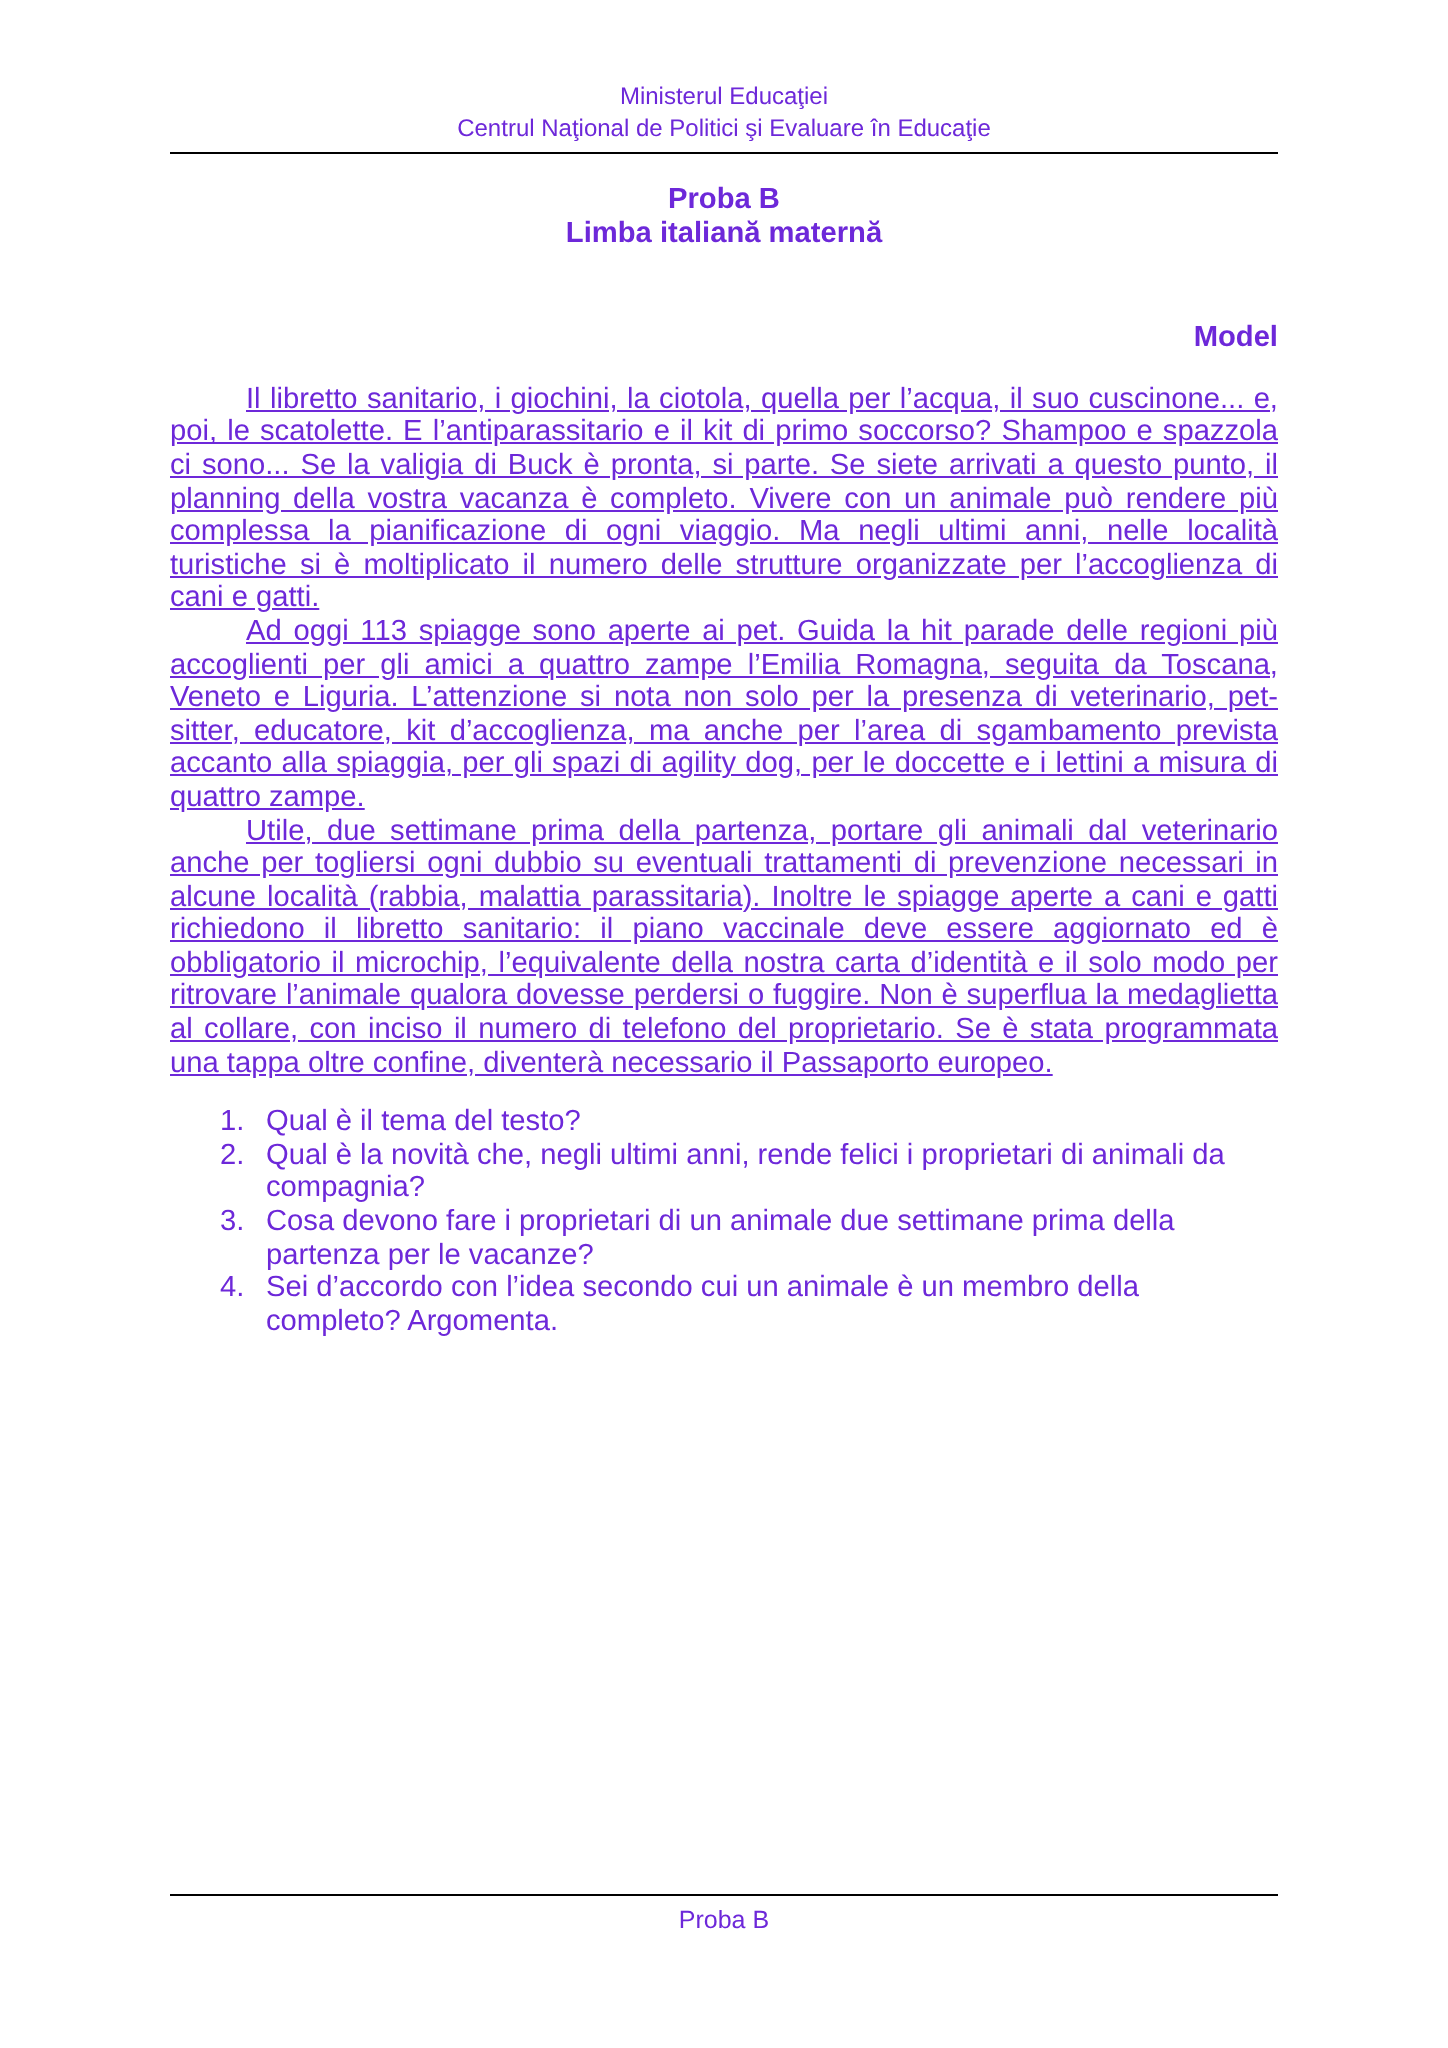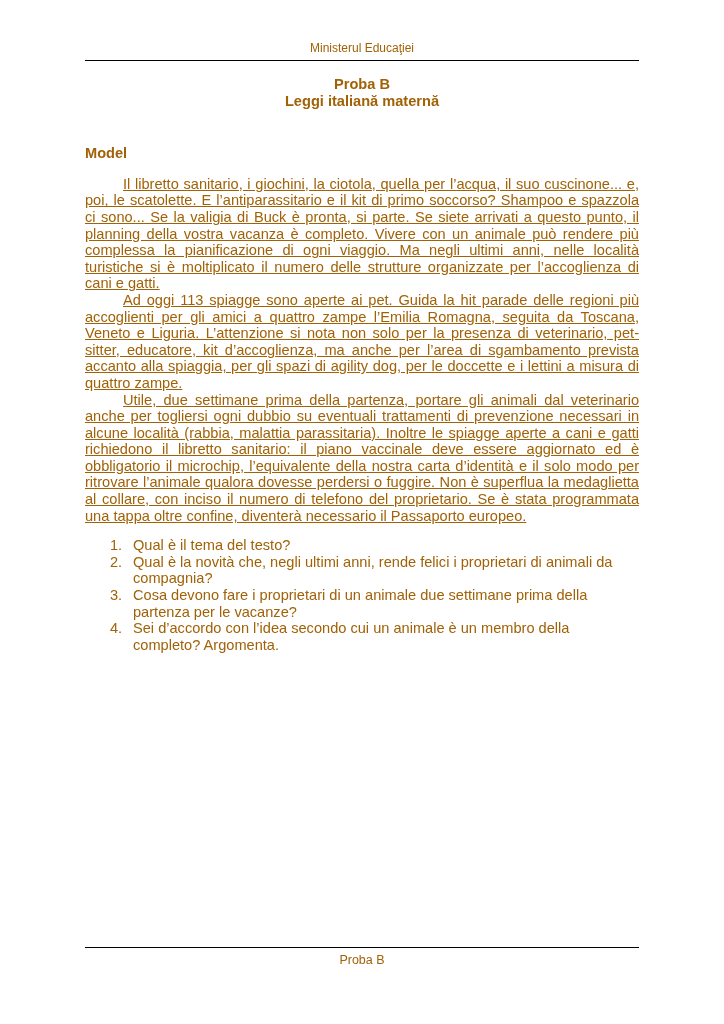--- a/index.html
+++ b/index.html
@@ -4,21 +4,21 @@
 <style>
   * { margin: 0; padding: 0; box-sizing: border-box; }
   html, body { background: #e8e8e8; }
   .page {
     width: 724px;
     height: 1024px;
     margin: 0 auto;
     background: #ffffff;
     position: relative;
     font-family: "Liberation Sans", sans-serif;
-    color: #a16207;
+    color: #6d28d9;
     overflow: hidden;
   }
   .doc-header {
     padding-top: 40px;
     text-align: center;
     font-size: 12px;
     line-height: 16px;
   }
   .hdr-rule {
     margin: 4px 85px 0 85px;
@@ -33,20 +33,21 @@
   .title-main { margin-top: 29px; }
   .title-proba { margin-top: 15px; }
   .body-block {
     padding: 0 85px;
     font-size: 14.6px;
     line-height: 16.6px;
   }
   .model-label {
     margin-top: 36px;
     font-weight: bold;
+    text-align: right;
   }
   .instruction { margin-top: 16px; }
   .text-body { margin-top: 14px; }
   .para {
     text-align: justify;
     text-indent: 38px;
     text-decoration: underline;
   }
   .attribution {
     margin-top: 13px;
@@ -77,26 +78,27 @@
     margin-bottom: 5px;
   }
 </style>
 </head>
 <body>
 
 <div class="page">
 
   <header class="doc-header">
     <div>Ministerul Educaţiei</div>
+    <div>Centrul Naţional de Politici şi Evaluare în Educaţie</div>
   </header>
   <div class="hdr-rule"></div>
 
   <section class="title-block">
     <div class="title-proba">Proba B</div>
-    <div>Leggi italiană maternă</div>
+    <div>Limba italiană maternă</div>
   </section>
 
   <section class="body-block">
     <div class="model-label">Model</div>
 
 
     <div class="text-body">
       <p class="para">Il libretto sanitario, i giochini, la ciotola, quella per l’acqua, il suo cuscinone... e, poi, le scatolette. E l’antiparassitario e il kit di primo soccorso? Shampoo e spazzola ci sono... Se la valigia di Buck è pronta, si parte. Se siete arrivati a questo punto, il planning della vostra vacanza è completo. Vivere con un animale può rendere più complessa la pianificazione di ogni viaggio. Ma negli ultimi anni, nelle località turistiche si è moltiplicato il numero delle strutture organizzate per l’accoglienza di cani e gatti.</p>
       <p class="para">Ad oggi 113 spiagge sono aperte ai pet. Guida la hit parade delle regioni più accoglienti per gli amici a quattro zampe l’Emilia Romagna, seguita da Toscana, Veneto e Liguria. L’attenzione si nota non solo per la presenza di veterinario, pet-sitter, educatore, kit d’accoglienza, ma anche per l’area di sgambamento prevista accanto alla spiaggia, per gli spazi di agility dog, per le doccette e i lettini a misura di quattro zampe.</p>
       <p class="para">Utile, due settimane prima della partenza, portare gli animali dal veterinario anche per togliersi ogni dubbio su eventuali trattamenti di prevenzione necessari in alcune località (rabbia, malattia parassitaria). Inoltre le spiagge aperte a cani e gatti richiedono il libretto sanitario: il piano vaccinale deve essere aggiornato ed è obbligatorio il microchip, l’equivalente della nostra carta d’identità e il solo modo per ritrovare l’animale qualora dovesse perdersi o fuggire. Non è superflua la medaglietta al collare, con inciso il numero di telefono del proprietario. Se è stata programmata una tappa oltre confine, diventerà necessario il Passaporto europeo.</p>

